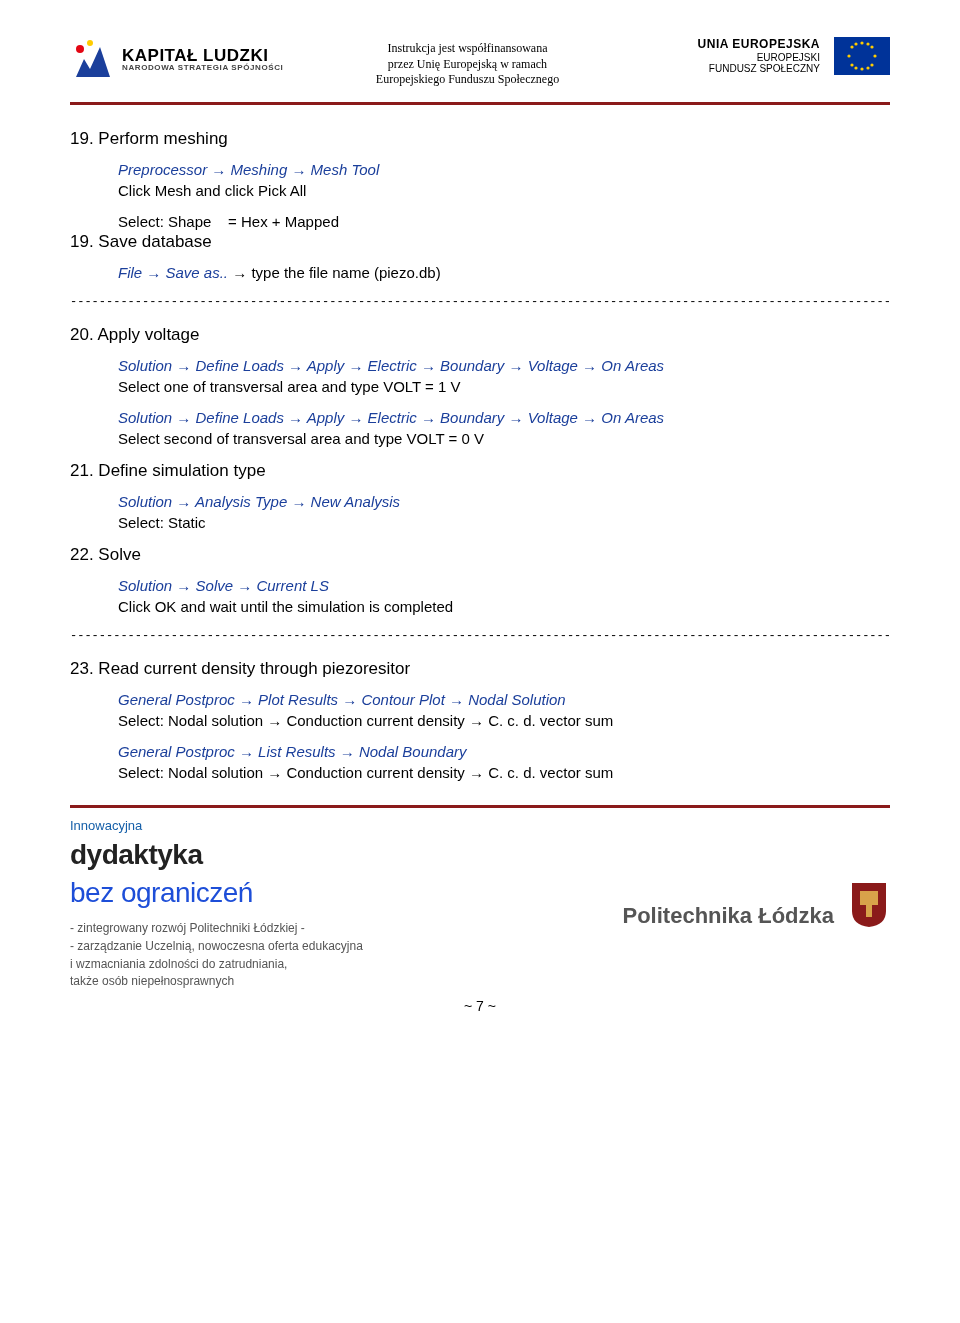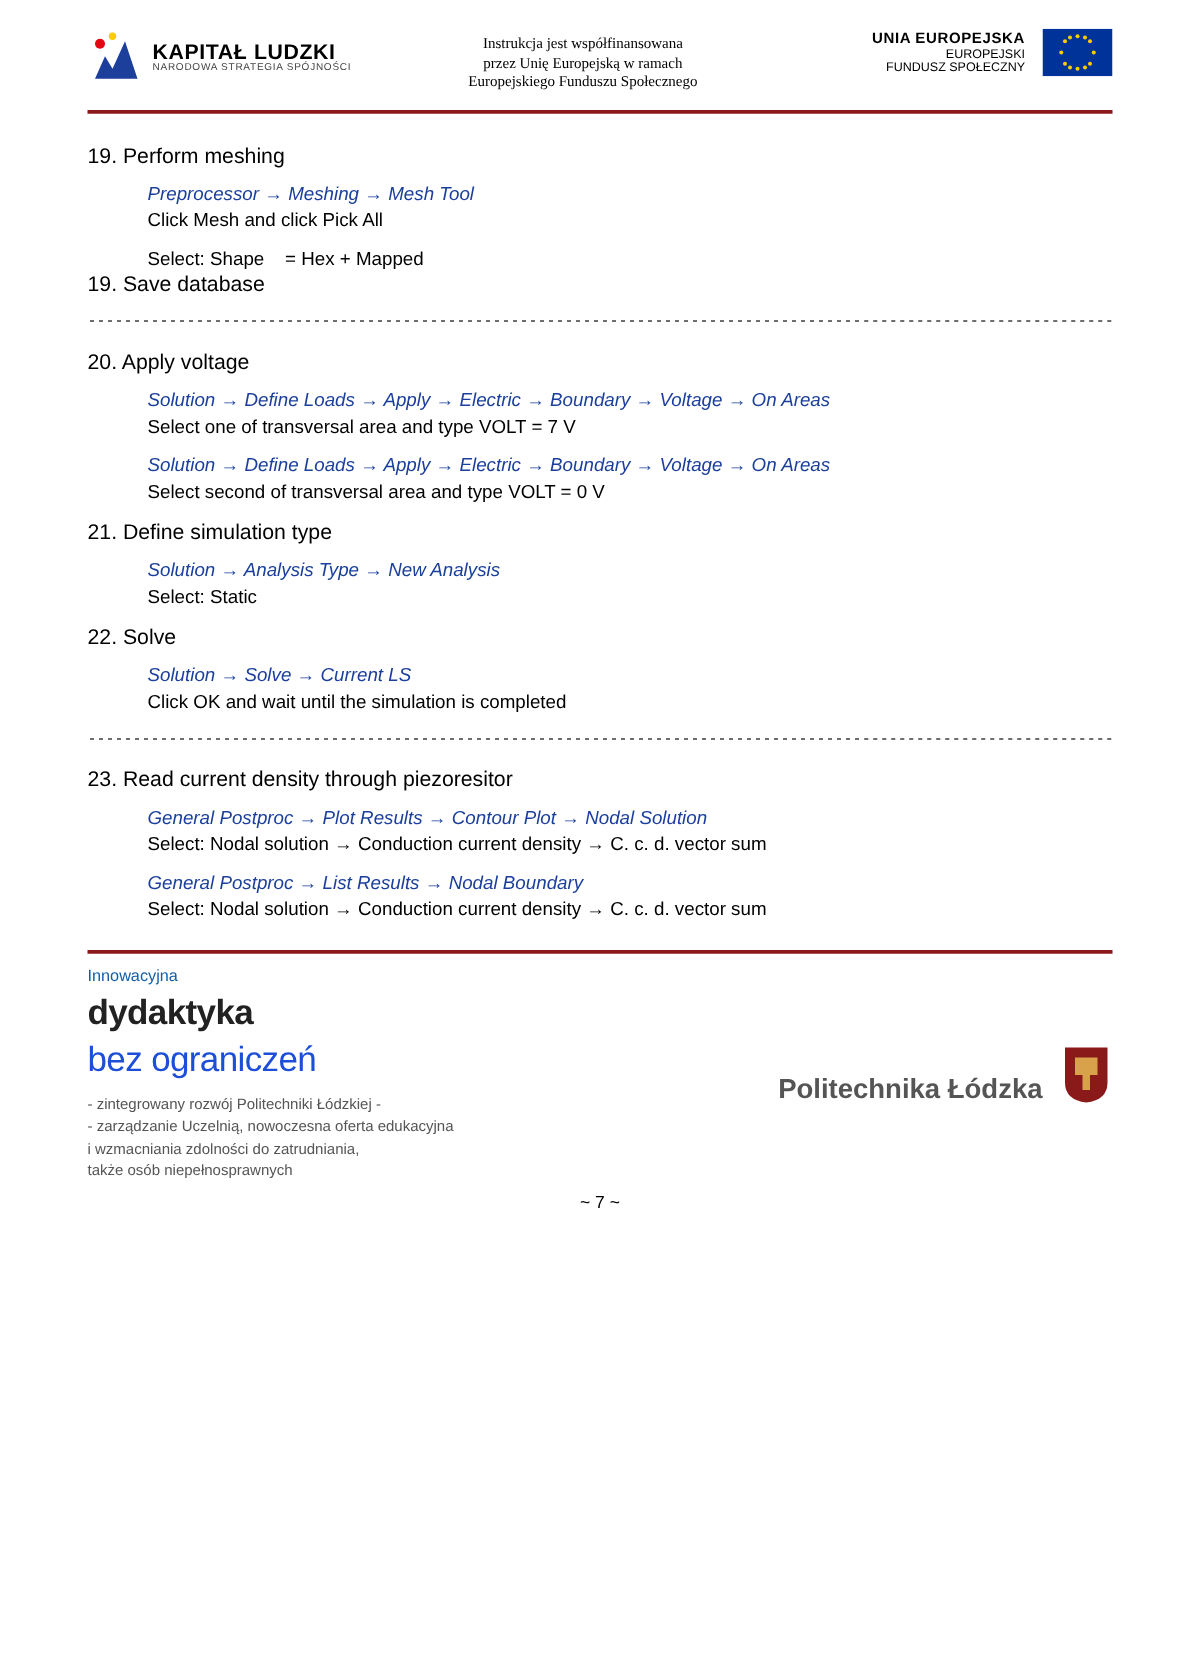--- a/index.html
+++ b/index.html
@@ -1,16 +1,16 @@
 <!DOCTYPE html>
 <html><head>
 <meta charset="utf-8">
 <style>
   html,body{margin:0;padding:0;background:#fff;font-family:Arial,Helvetica,sans-serif;color:#000;font-size:15px;}
-  .page{width:960px;min-height:1323px;margin:0 auto;position:relative;box-sizing:border-box;padding:23px 70px 10px 70px;}
+  .page{width:960px;min-height:1323px;margin:0 auto;position:relative;box-sizing:border-box;padding:37px 70px 10px 70px;}
   .header{display:flex;justify-content:space-between;align-items:flex-start;margin-bottom:10px;}
   .header-left,.header-right{display:flex;align-items:center;gap:8px;}
   .hc{font-family:"Times New Roman",serif;font-size:12px;text-align:center;line-height:1.3;width:240px;margin:4px auto 0;}
   .eu-stars{fill:#ffcc00;}
   .rule{border:0;border-top:3px solid #8a1a1a;margin:14px 0 24px;}
   .step-title{font-size:17px;margin:0 0 12px 0;}
   .nav{color:#1b3f9b;font-style:italic;margin:0 0 4px 0;}
   .sub{margin:0 0 14px 0;}
   .indent{margin-left:48px;}
   .sep{font-family:"Courier New",monospace;font-size:12px;letter-spacing:0;white-space:nowrap;overflow:hidden;margin:4px 0 16px 0;}
@@ -19,21 +19,21 @@
   .footer-left{max-width:480px;line-height:1.3;}
   .ftitle1{color:#145ea8;font-size:13px;margin-bottom:2px;}
   .ftitle2{font-weight:800;font-size:28px;color:#222;margin:0 0 2px 0;letter-spacing:-.5px;}
   .ftitle3{font-weight:300;font-size:28px;color:#1d4ed8;margin:0 0 10px 0;letter-spacing:-.5px;}
   .fline{margin:2px 0;}
   .footer-right{display:flex;align-items:flex-end;gap:14px;}
   .pl-logo{font-weight:700;font-size:22px;}
   .pagenum{text-align:center;font-size:14px;margin-top:6px;}
   .kl-text{line-height:1;}
   .kl-main{font-weight:800;font-size:17px;letter-spacing:.5px;}
-  .kl-sub{font-size:8px;letter-spacing:.6px;color:#444;}
+  .kl-sub{font-size:8px;letter-spacing:.6px;color:#444;font-weight:bold;}
   .eu-text{line-height:1.1;text-align:right;font-size:10px;margin-right:6px;margin-left:46px;}
   .eu-main{font-weight:800;font-size:12px;letter-spacing:.5px;}
 </style>
 </head>
 <body>
 
 <div class="page">
 
   <div class="header">
     <div class="header-left">
@@ -81,27 +81,30 @@
   <hr class="rule">
 
   <p class="step-title">19. Perform meshing</p>
   <div class="indent">
     <p class="nav">Preprocessor → Meshing → Mesh Tool</p>
     <p class="sub">Click Mesh and click Pick All</p>
     <p class="sub" style="margin-bottom:2px;white-space:pre">Select: Shape    = Hex + Mapped</p>
   </div>
 
   <p class="step-title">19. Save database</p>
+  <div class="indent">
+    <p class="sub"><span class="nav" style="margin:0">File → Save as..</span><span> → type the file name (piezo.db)</span></p>
+  </div>
 
   <div class="sep">--------------------------------------------------------------------------------------------------------------------------</div>
 
   <p class="step-title">20. Apply voltage</p>
   <div class="indent">
     <p class="nav">Solution → Define Loads → Apply → Electric → Boundary → Voltage → On Areas</p>
-    <p class="sub">Select one of transversal area and type VOLT = 7 V</p>
+    <p class="sub">Select one of transversal area and type VOLT = 1 V</p>
     <p class="nav">Solution → Define Loads → Apply → Electric → Boundary → Voltage → On Areas</p>
     <p class="sub">Select second of transversal area and type VOLT = 0 V</p>
   </div>
 
   <p class="step-title">21. Define simulation type</p>
   <div class="indent">
     <p class="nav">Solution → Analysis Type → New Analysis</p>
     <p class="sub">Select: Static</p>
   </div>
 

